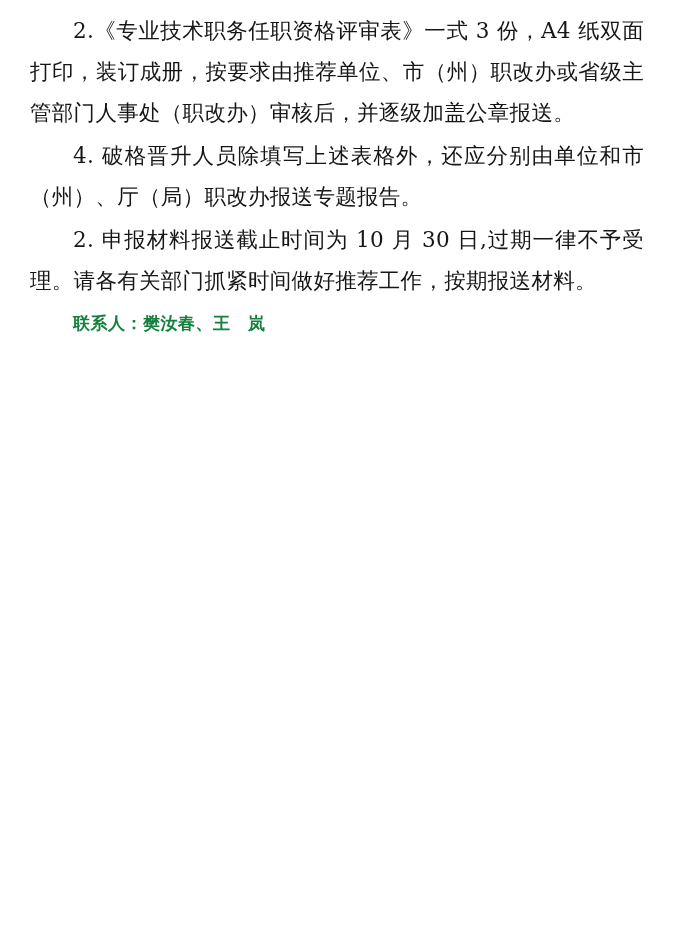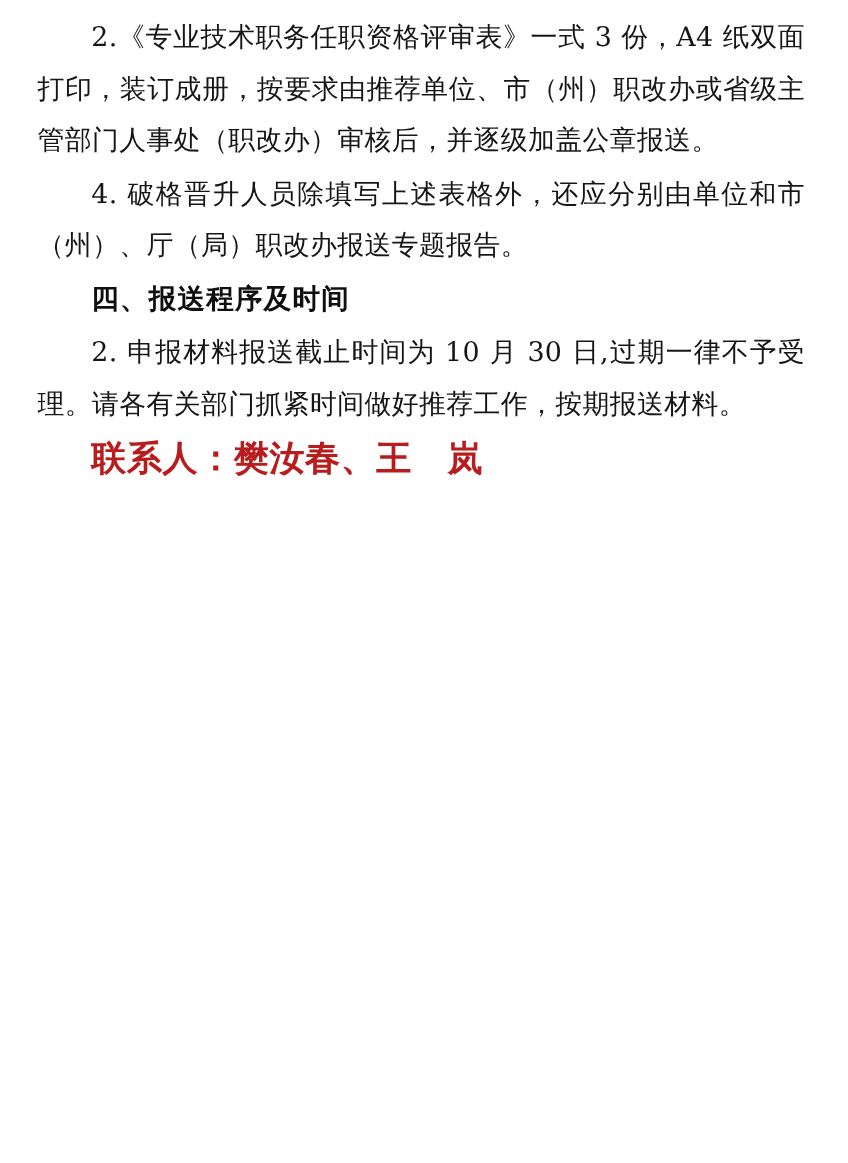--- a/index.html
+++ b/index.html
@@ -41,39 +41,38 @@
     text-indent: 43px;
     letter-spacing: 1px;
     margin: 0;
     color: #0f0f0f;
     font-family: "DejaVu Serif", "Liberation Serif", serif;
   }
   .block {
     margin-bottom: 2px;
   }
   .contact {
-    font-size: 28px;
+    font-size: 17px;
     line-height: 41px;
     text-indent: 43px;
     font-weight: bold;
     letter-spacing: 0.5px;
     margin: 0;
-    color: #b91c1c;
+    color: #15803d;
   }
 </style>
 </head>
 <body>
 
 <div class="page">
 
   <p class="para indent block">2.《专业技术职务任职资格评审表》一式 3 份，A4 纸双面打印，装订成册，按要求由推荐单位、市（州）职改办或省级主管部门人事处（职改办）审核后，并逐级加盖公章报送。</p>
 
 
   <p class="para indent block">4. 破格晋升人员除填写上述表格外，还应分别由单位和市（州）、厅（局）职改办报送专题报告。</p>
 
-  <h2 class="heading block">四、报送程序及时间</h2>
 
 
   <p class="para indent block">2. 申报材料报送截止时间为 10 月 30 日,过期一律不予受理。请各有关部门抓紧时间做好推荐工作，按期报送材料。</p>
 
   <p class="contact">联系人：樊汝春、王　岚</p>
 
 </div>
 
 </body></html>

